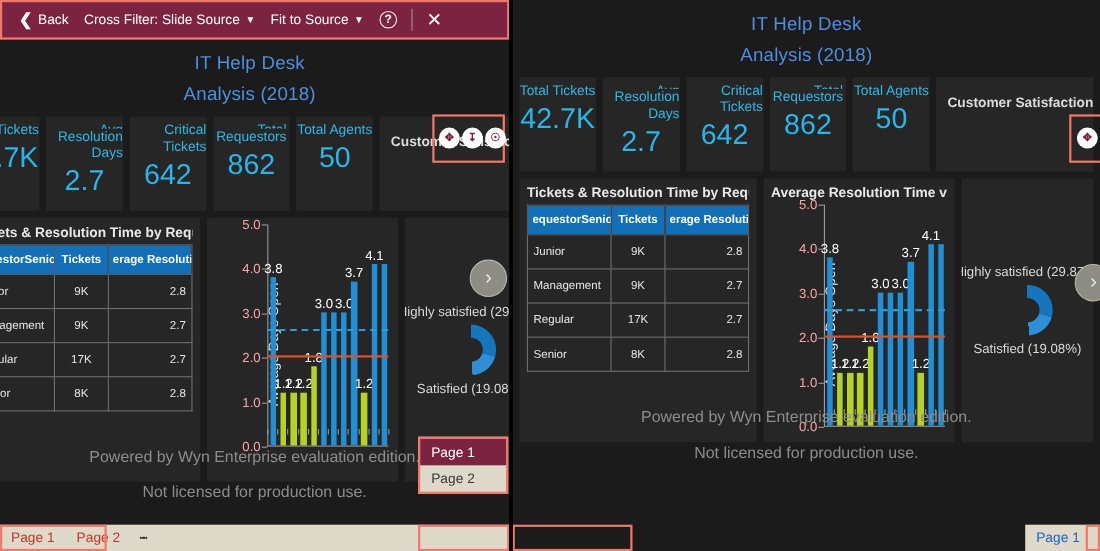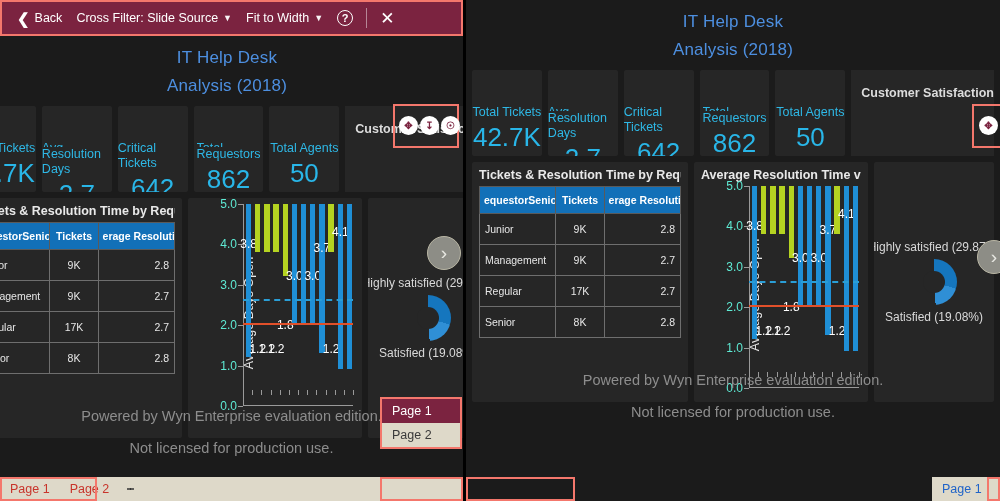--- a/index.html
+++ b/index.html
@@ -51,21 +51,21 @@
   .dash-title { text-align:center; color:#4d8fe0; font-size:17px; line-height:28px; padding-top:8px; letter-spacing:.2px;}
   .dash-title .l2 { display:block; }
 
   
   .kpi-row { display:flex; gap:6px; padding: 6px 6px 0 6px; height:92px; }
   .kpi-card {
     background:#262626; border-radius:2px;
     display:flex; flex-direction:column; align-items:center; justify-content:flex-start;
     padding-top: 5px; overflow:hidden; position:relative;
   }
-  .kpi-label { color:#2eb8e6; font-size:12.5px; line-height:15px; text-align:left;margin-top:30px; }
+  .kpi-label { color:#2eb8e6; font-size:12.5px; line-height:15px; text-align:right; }
   .kpi-label .clip { display:block; color:#2eb8e6; overflow:hidden; height:6px; }
   .kpi-value { color:#29b6e8; font-size:26px; line-height:30px; margin-top:2px; white-space:nowrap;}
   .kpi-sat {
     background:#262626; flex:1; display:flex; align-items:flex-start; justify-content:flex-start;
     padding: 16px 0 0 10px; position:relative;
   }
   .kpi-sat-title { color:#dcdcdc; font-size:12.5px; font-weight:bold; white-space:nowrap;}
 
   
   .float-icons { position:absolute; display:flex; gap:2px; align-items:center; z-index:20;}
@@ -93,27 +93,27 @@
   }
   .c-left { text-align:left; } .c-right { text-align:right; } .c-center{text-align:center;}
 
   
   .chart-area { position:relative; width:100%; height:218px; }
   .y-axis-label {
     position:absolute; left:-2px; top:50%; transform:translateY(-50%) rotate(-90deg);
     transform-origin:center; color:#e8e8e8; font-size:12.5px; white-space:nowrap;
   }
   .y-ticks { position:absolute; left:12px; top:0; width:34px; height:100%; }
-  .y-tick { position:absolute; right:4px; color:#5eead4; font-size:12px; transform:translateY(-50%); }
+  .y-tick { position:absolute; right:4px; color:#fca5a5; font-size:12px; transform:translateY(-50%); }
   .y-tick:after { content:""; position:absolute; right:-6px; top:50%; width:5px; height:1px; background:#9a9a9a; }
   .plot { position:absolute; left:48px; right:2px; top:0; bottom:16px; }
   .plot-axis { position:absolute; left:0; bottom:0; width:100%; height:1px; background:#9a9a9a;}
   .plot-axis-v { position:absolute; left:0; top:0; width:1px; height:100%; background:#9a9a9a;}
   .bars { position:absolute; left:2px; right:0; bottom:1px; top:0; display:flex; align-items:flex-end; gap:2px; }
-  .bar-slot { flex:1; position:relative; height:100%; display:flex; align-items:flex-start; justify-content:center;}
+  .bar-slot { flex:1; position:relative; height:100%; display:flex; align-items:flex-end; justify-content:center;}
   .bar { width:74%; }
   .bar.blue { background:#1f8fd6; }
   .bar.green { background:#b5d321; }
   .bar-lab { position:absolute; left:50%; transform:translateX(-50%); color:#ffffff; font-size:12px; white-space:nowrap; }
   .ref-line { position:absolute; left:0; width:100%; height:2px; background:#e2502a; }
   .ref-line-dash { position:absolute; left:0; width:100%; height:0; border-top:2px dashed #2a9ed6; }
   .x-ticks { position:absolute; left:0; right:0; bottom:16px; height:5px; }
   .x-ticks i { position:absolute; bottom:-5px; width:1px; height:5px; background:#9a9a9a; }
 
   
@@ -173,21 +173,21 @@
     <div class="toolbar">
       <div class="tb-item">
         <span class="tb-chev">❮</span>
         <span>Back</span>
       </div>
       <div class="tb-item">
         <span>Cross Filter: Slide Source</span>
         <span class="tb-caret">▼</span>
       </div>
       <div class="tb-item">
-        <span>Fit to Width</span>
+        <span>Fit to Source</span>
         <span class="tb-caret">▼</span>
       </div>
       <div class="tb-item">
         <span class="tb-icon-circle">?</span>
       </div>
       <div class="tb-sep"></div>
       <div class="tb-item">
         <span class="tb-x">✕</span>
       </div>
     </div>

